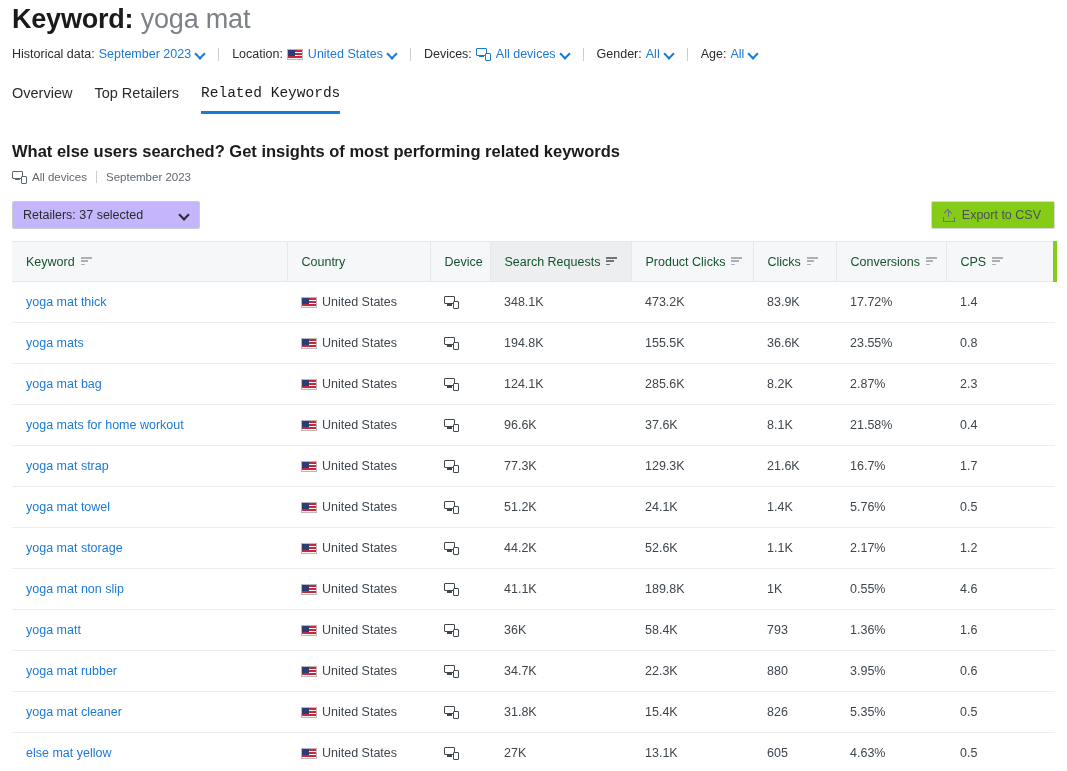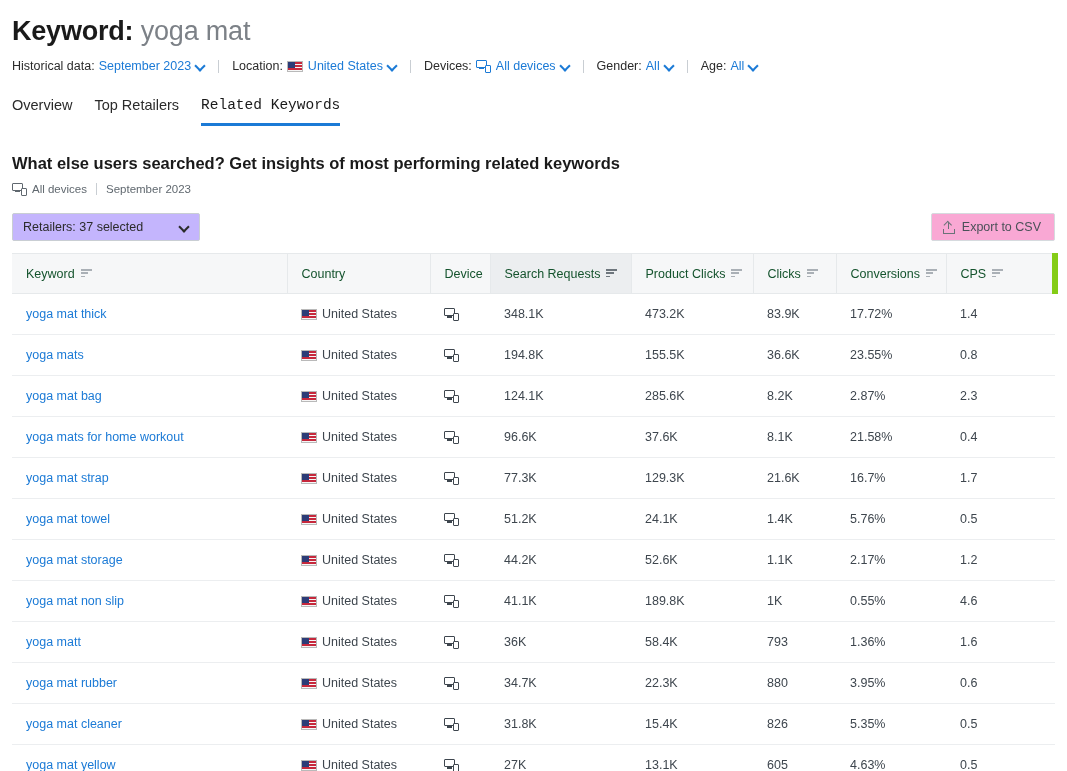--- a/index.html
+++ b/index.html
@@ -16,21 +16,21 @@
     -webkit-font-smoothing: antialiased;
   }
 
   .page { width: 1067px; height: 771px; position: relative; padding: 0 12px; }
 
   
   .page-title {
     font-size: 27px;
     font-weight: bold;
     line-height: 34px;
-    margin: 14px 0 0 0;
+    margin: 2px 0 0 0;
     letter-spacing: -0.2px;
     white-space: nowrap;
   }
   .page-title .kw-label { color: #1a1a1a; }
   .page-title .kw-value { color: #7c8187; font-weight: normal; }
 
   
   .filter-bar {
     display: flex;
     align-items: center;
@@ -204,21 +204,21 @@
     left: 0; top: 1px;
     width: 6px; height: 6px;
     border-right: 2px solid #2b2b2b;
     border-bottom: 2px solid #2b2b2b;
     transform: rotate(45deg);
   }
   .export-btn {
     height: 28px;
     border: 1px solid #d6dade;
     border-radius: 2px;
-    background: #f9a8d4;
+    background: #84cc16;
     display: flex;
     align-items: center;
     padding: 0 13px 0 11px;
     font-size: 12.5px;
     color: #4a5158;
     cursor: pointer;
   }
   .up-icon {
     position: relative;
     width: 12px; height: 13px;
@@ -263,21 +263,21 @@
     color: #14532d;
     text-align: left;
     padding: 0 14px;
     border-right: 1px solid #e6e9eb;
     border-bottom: 1px solid #e6e9eb;
     border-top: 1px solid #e6e9eb;
     vertical-align: middle;
     white-space: nowrap;
     cursor: pointer;
   }
-  .tbl thead th:last-child { border-right: 6px solid #84cc16; }
+  .tbl thead th:last-child { border-right: 4px solid #84cc16; }
   .tbl thead th.sorted { background: #eceef0; }
   .th-inner { display: flex; align-items: center; }
 
   
   .sort-ico {
     display: inline-block;
     position: relative;
     width: 11px; height: 9px;
     margin-left: 6px;
     flex: 0 0 11px;
@@ -670,21 +670,21 @@
             </span>
           </td>
           <td class="dev-cell"><span class="dev-icon dark"><span class="scr"></span><span class="stand"></span><span class="mob"></span></span></td>
           <td>31.8K</td>
           <td>15.4K</td>
           <td>826</td>
           <td>5.35%</td>
           <td>0.5</td>
         </tr>
         <tr>
-          <td><a class="kw-link">yoga mat yellow</a></td>
+          <td><a class="kw-link">else mat yellow</a></td>
           <td>
             <span class="cell-flex">
               <span class="flag"></span>
               <span class="country-name">United States</span>
             </span>
           </td>
           <td class="dev-cell"><span class="dev-icon dark"><span class="scr"></span><span class="stand"></span><span class="mob"></span></span></td>
           <td>27K</td>
           <td>13.1K</td>
           <td>605</td>

